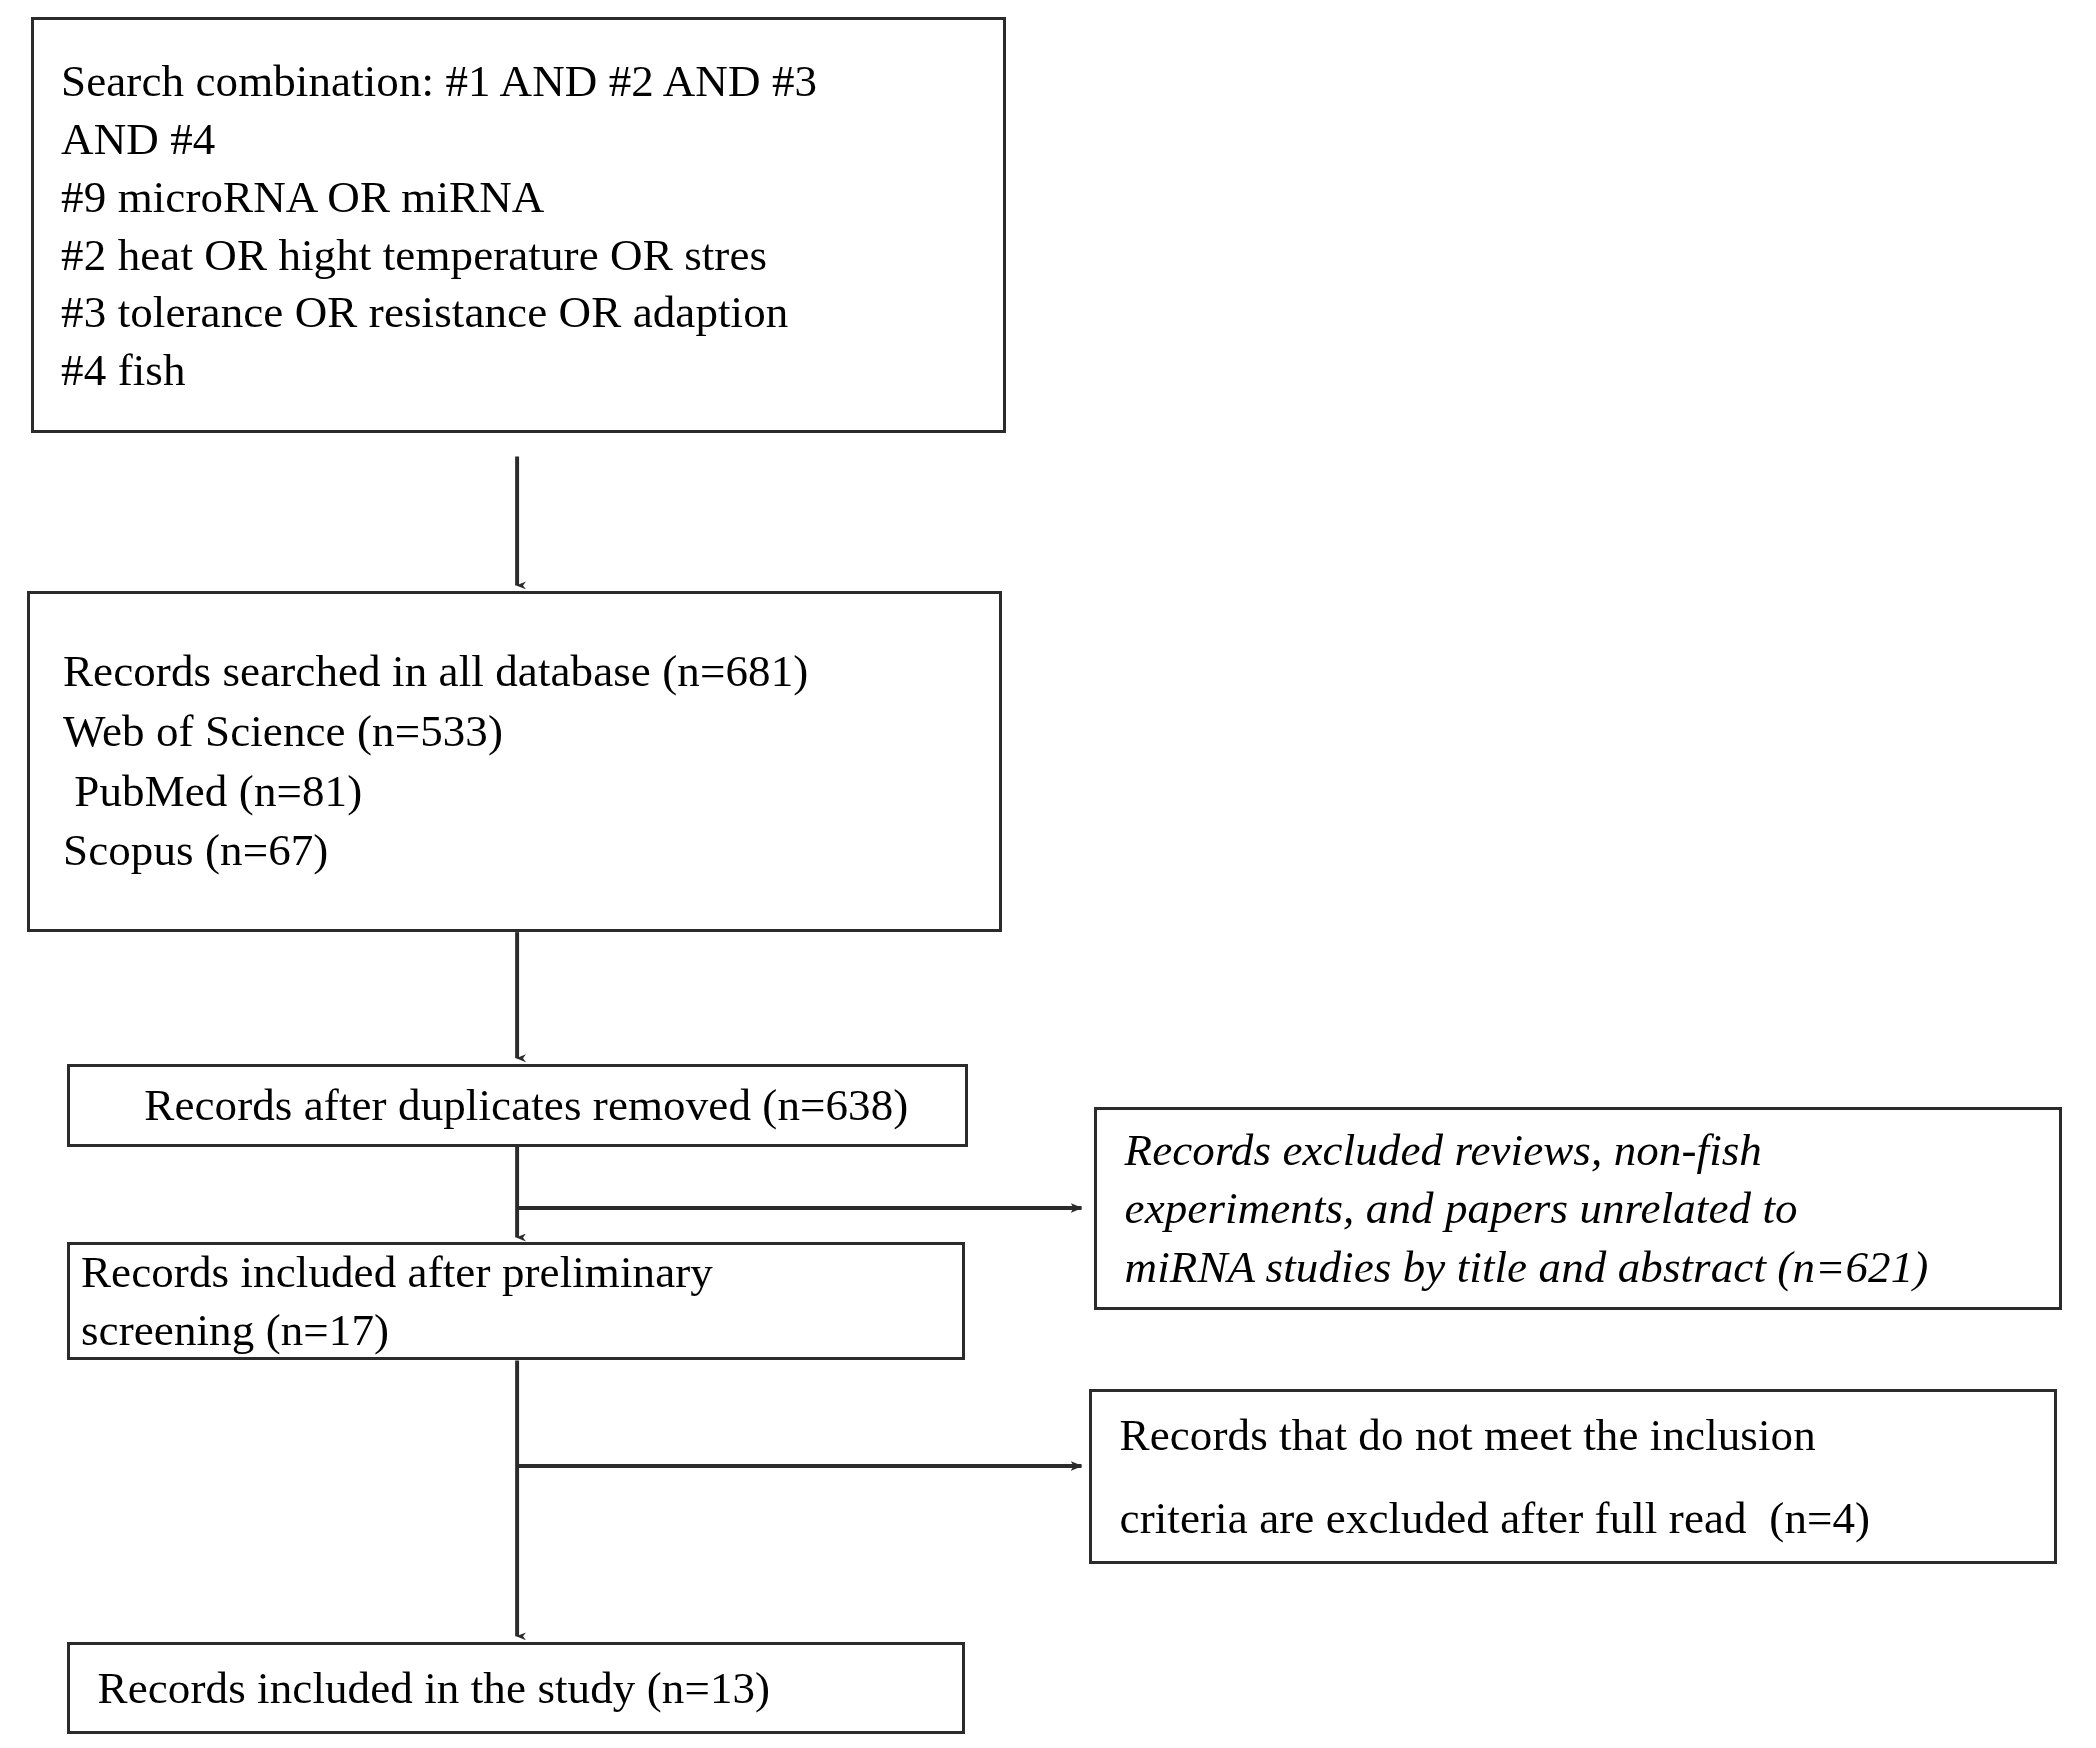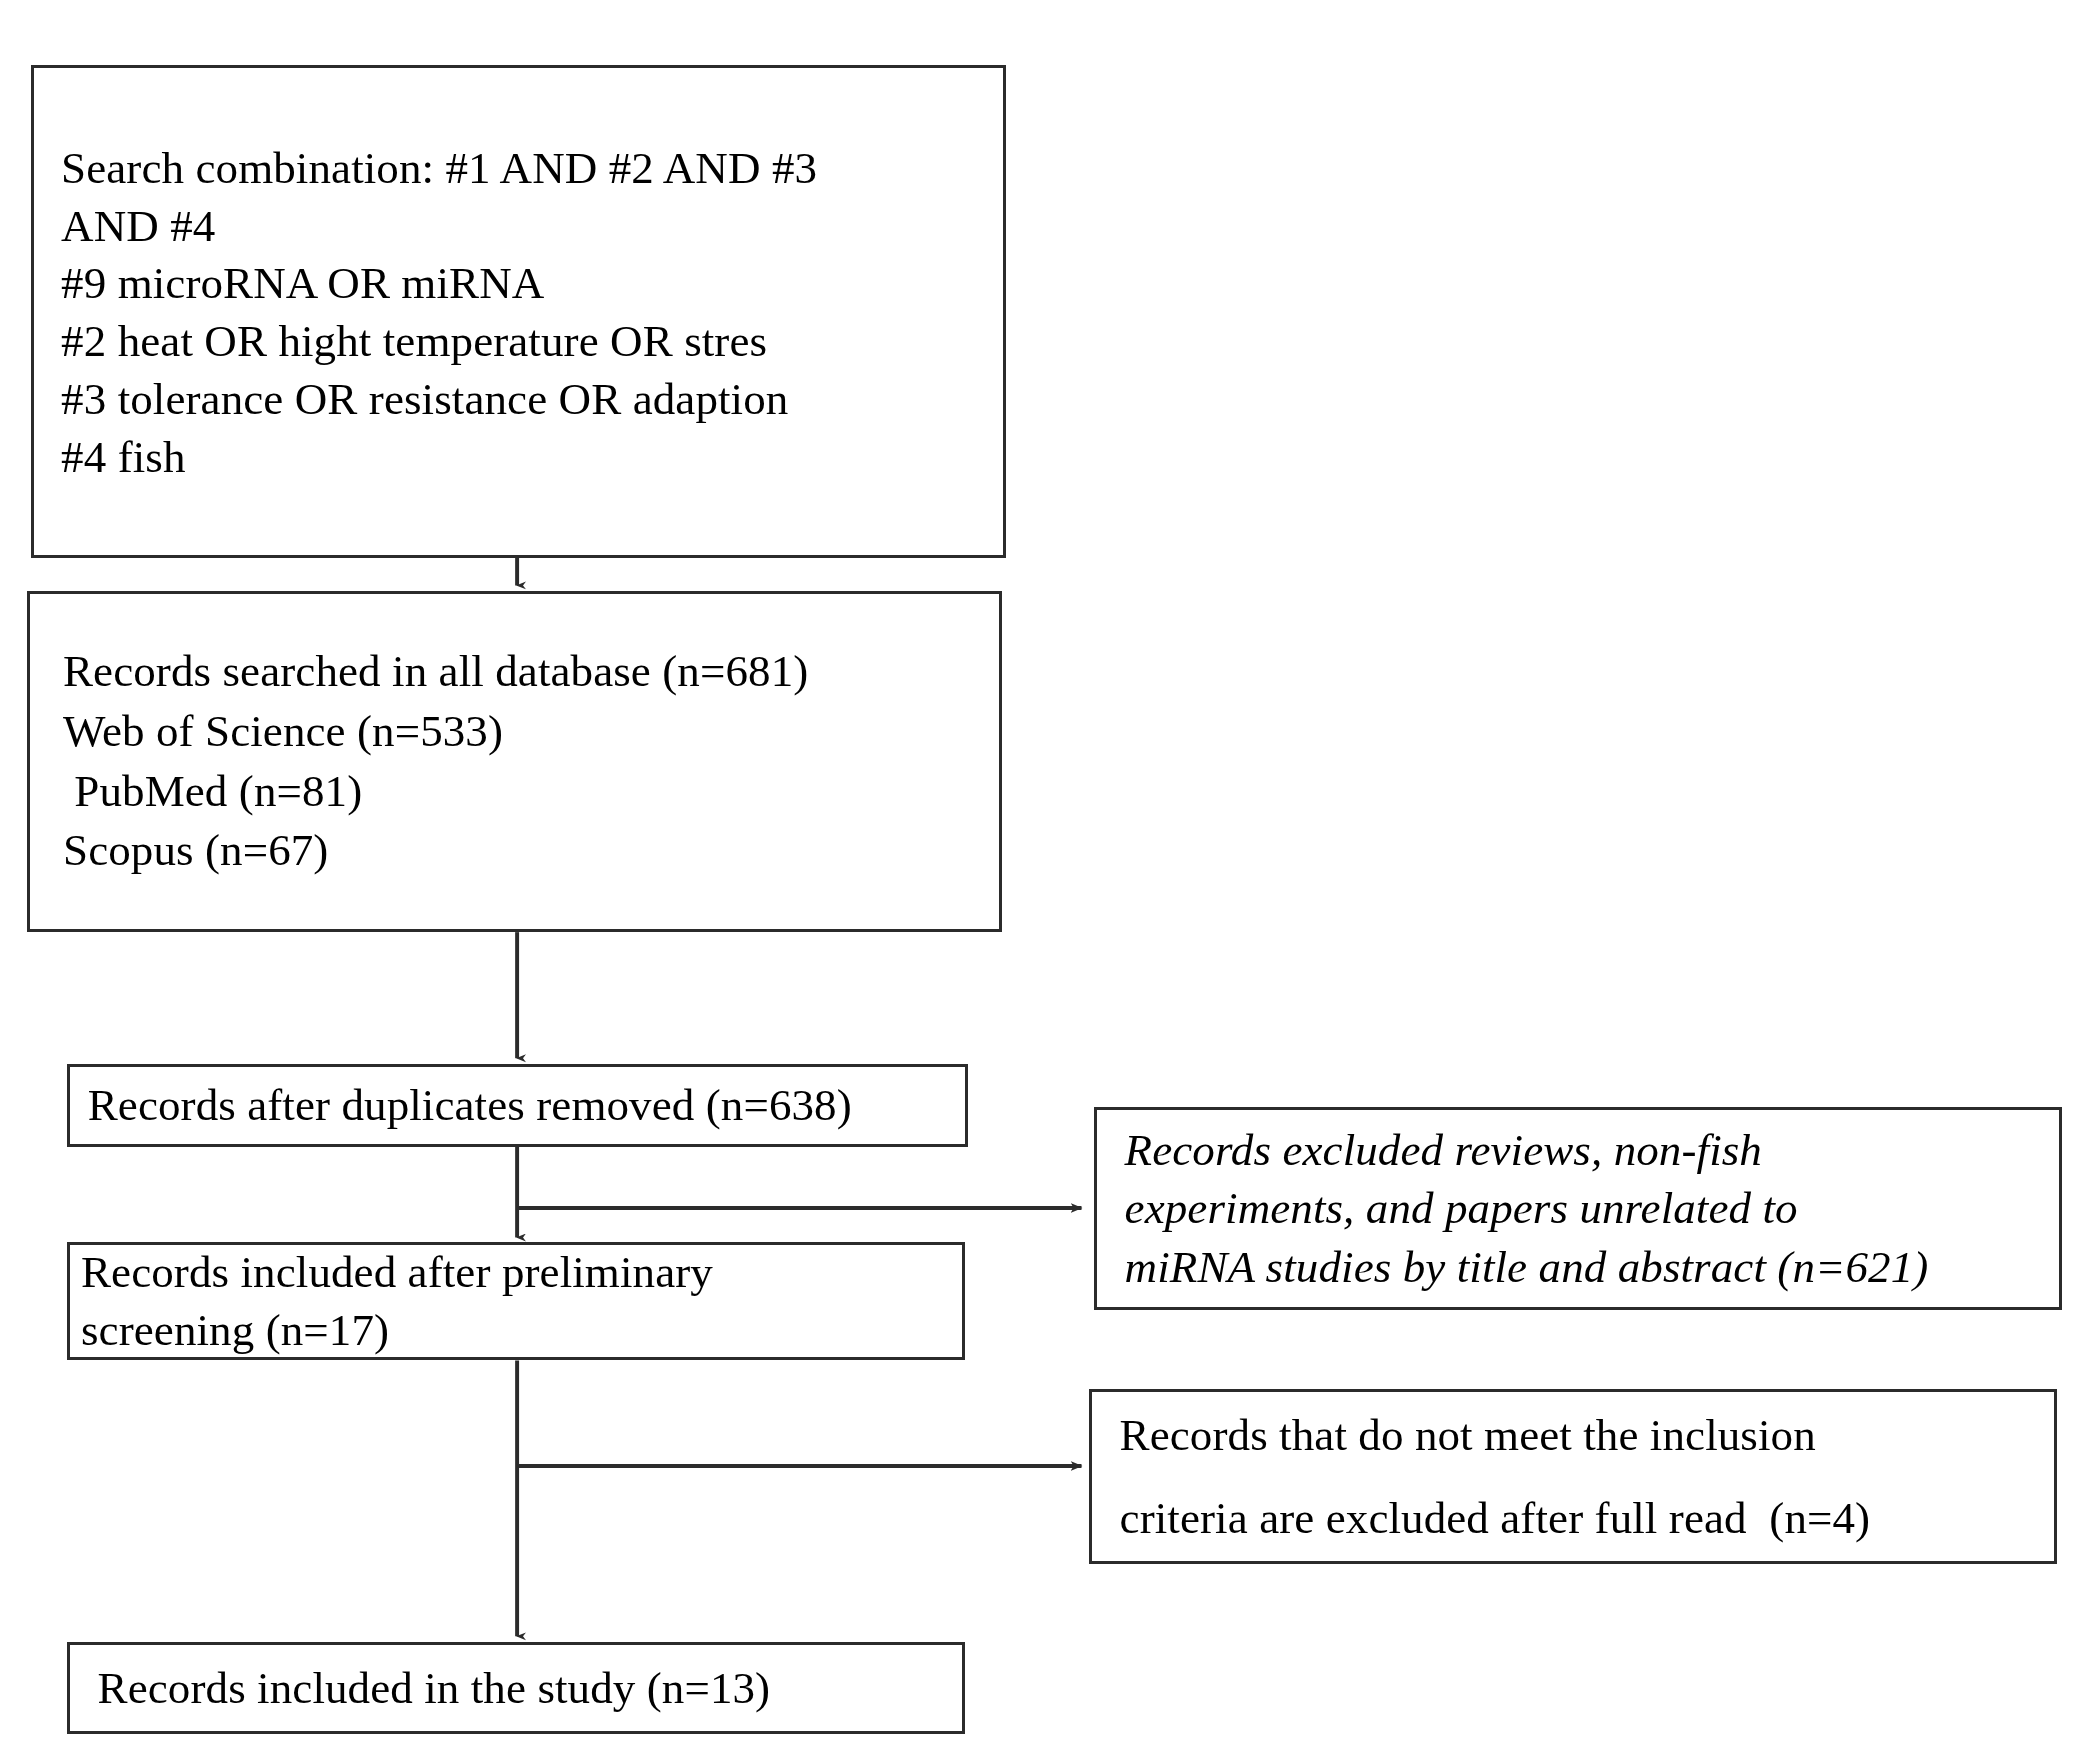--- a/index.html
+++ b/index.html
@@ -39,35 +39,35 @@
   }
   .flow-box .line {
     display: block;
     font-size: 45px;
     line-height: 1.30;
     white-space: pre;
     letter-spacing: 0.1px;
   }
   
   #box-search-strategy {
-    left: 30.5px; top: 16.7px; width: 975px; height: 493px;
+    left: 30.5px; top: 16.7px; width: 975px; height: 416px;
     padding: 17.7px 0 13.8px 27.6px;
-    margin-top: 48px;
   }
   #box-search-strategy .line { line-height: 1.285; }
 
   #box-records-searched {
     left: 27px; top: 591px; width: 975px; height: 341px;
     padding: 0 0 0 33px;
   }
   #box-records-searched .line { line-height: 1.33; }
 
   #box-after-duplicates {
     left: 67px; top: 1064px; width: 901px; height: 83px;
     padding: 0 0 0 17.7px;
+    text-align: center;
   }
 
   #box-preliminary-screening {
     left: 67px; top: 1242px; width: 898px; height: 118px;
     padding: 0 0 0 11px;
   }
 
   #box-included-study {
     left: 67px; top: 1642px; width: 898px; height: 92px;
     padding: 0 0 0 27.6px;

